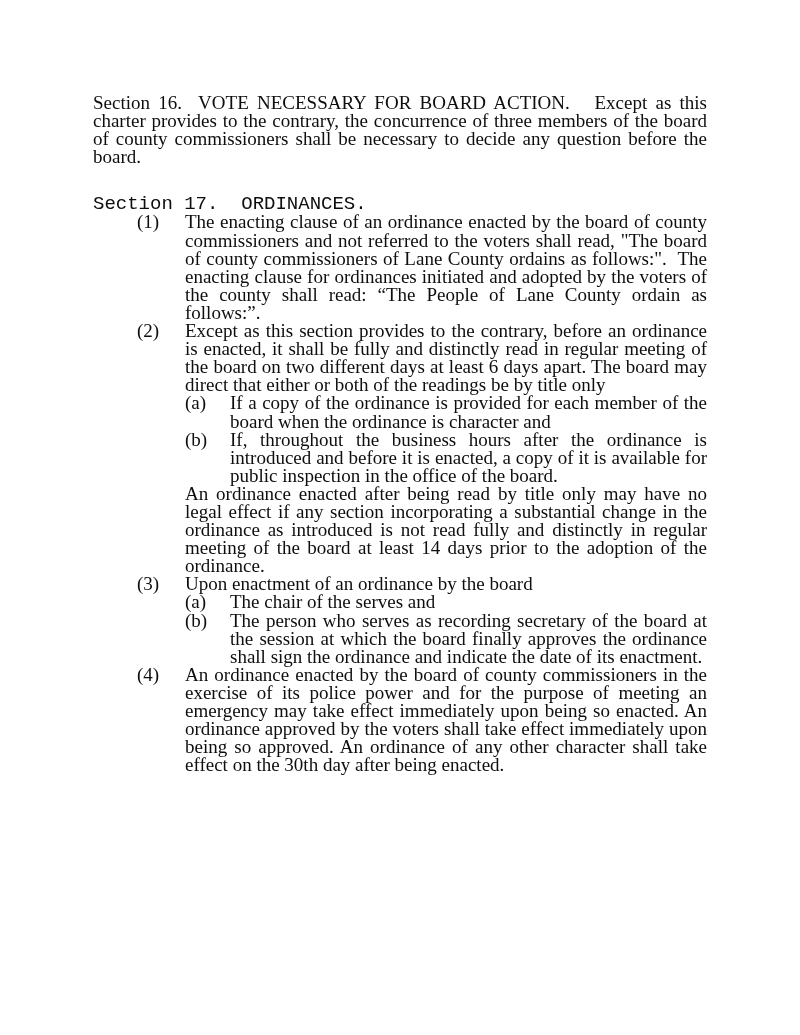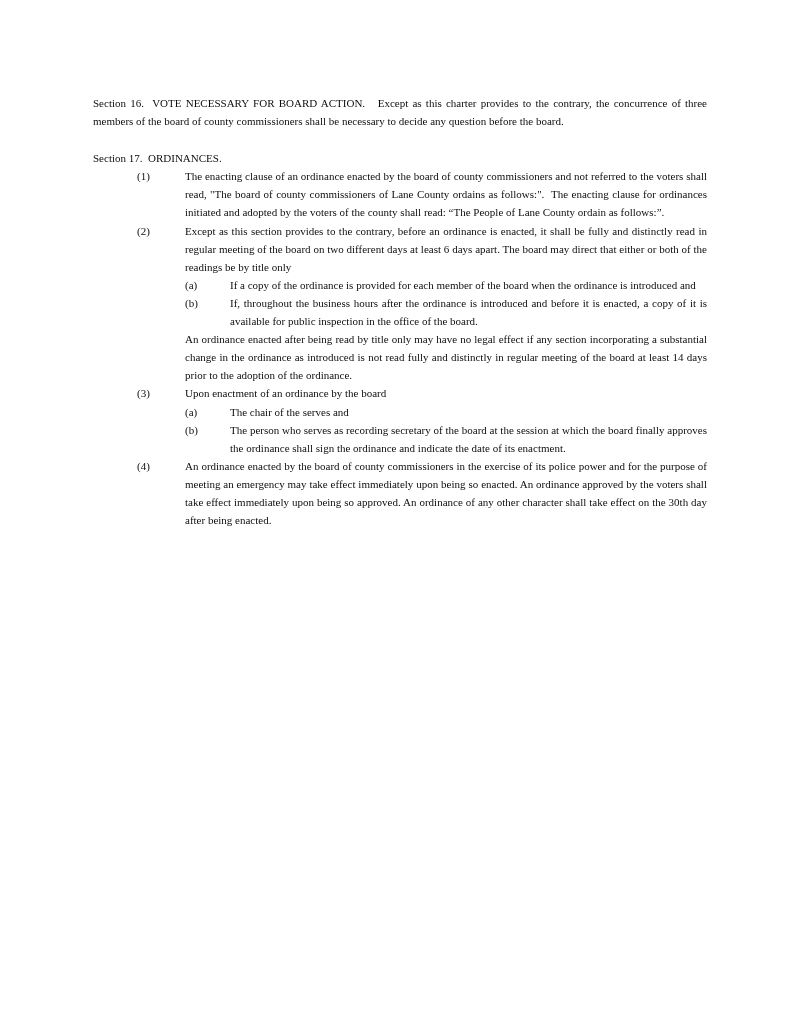--- a/index.html
+++ b/index.html
@@ -3,33 +3,33 @@
 <meta charset="utf-8">
 <style>
   html, body { margin: 0; padding: 0; background: #ffffff; }
   .page {
     position: relative;
     width: 800px;
     height: 854px;
     background: #ffffff;
     color: #0e0e0e;
     font-family: "Liberation Serif", "DejaVu Serif", serif;
-    font-size: 11px;
+    font-size: 19px;
     line-height: 18.1px;
     overflow: hidden;
   }
   .content {
     position: absolute;
     left: 93px;
     top: 94px;
     width: 614px;
     text-align: justify;
   }
   .para { margin: 0; }
-  .s17-heading { margin-top: 19px; }
+  .s17-heading { margin-top: 29px; font-family: Liberation Mono, monospace; }
   .item { display: flex; }
   .item > .marker1 {
     flex: 0 0 48px;
     margin-left: 44px;
     text-align: left;
   }
   .item > .body1 { flex: 1 1 auto; min-width: 0; font-family: Liberation Serif, serif; }
   .sub { display: flex; }
   .sub > .marker2 {
     flex: 0 0 45px;
@@ -58,21 +58,21 @@
       <span class="marker1">(1)</span>
       <div class="body1">The enacting clause of an ordinance enacted by the board of county commissioners and not referred to the voters shall read, "The board of county commissioners of Lane County ordains as follows:".&nbsp; The enacting clause for ordinances initiated and adopted by the voters of the county shall read: “The People of Lane County ordain as follows:”.</div>
     </div>
 
     <div class="item">
       <span class="marker1">(2)</span>
       <div class="body1">
         <div>Except as this section provides to the contrary, before an ordinance is enacted, it shall be fully and distinctly read in regular meeting of the board on two different days at least 6 days apart. The board may direct that either or both of the readings be by title only</div>
         <div class="sub">
           <span class="marker2">(a)</span>
-          <div class="body2">If a copy of the ordinance is provided for each member of the board when the ordinance is introduced and</div>
+          <div class="body2">If a copy of the ordinance is provided for each member of the board when the ordinance is character and</div>
         </div>
         <div class="sub">
           <span class="marker2">(b)</span>
           <div class="body2">If, throughout the business hours after the ordinance is introduced and before it is enacted, a copy of it is available for public inspection in the office of the board.</div>
         </div>
         <div>An ordinance enacted after being read by title only may have no legal effect if any section incorporating a substantial change in the ordinance as introduced is not read fully and distinctly in regular meeting of the board at least 14 days prior to the adoption of the ordinance.</div>
       </div>
     </div>
 
     <div class="item">

